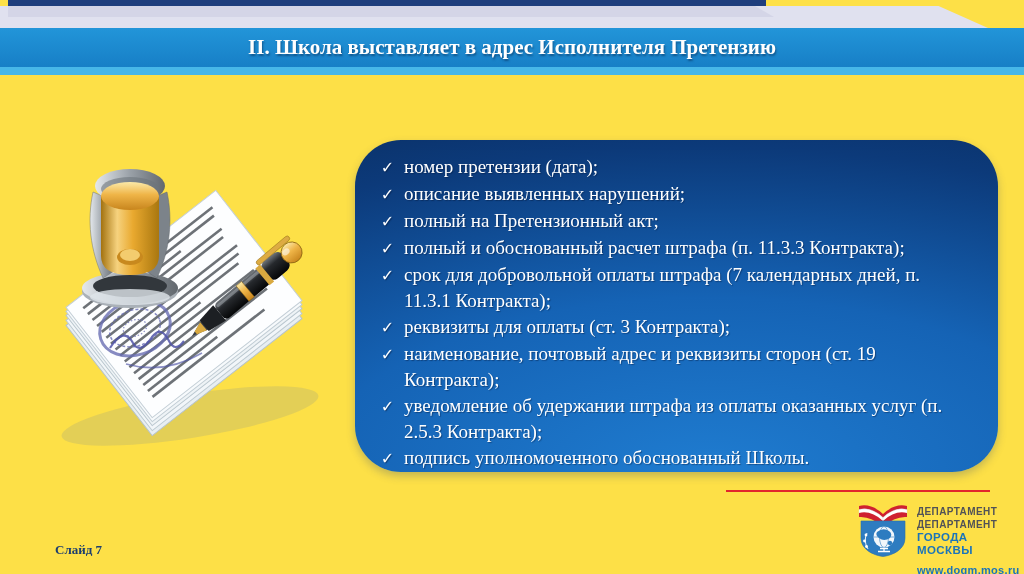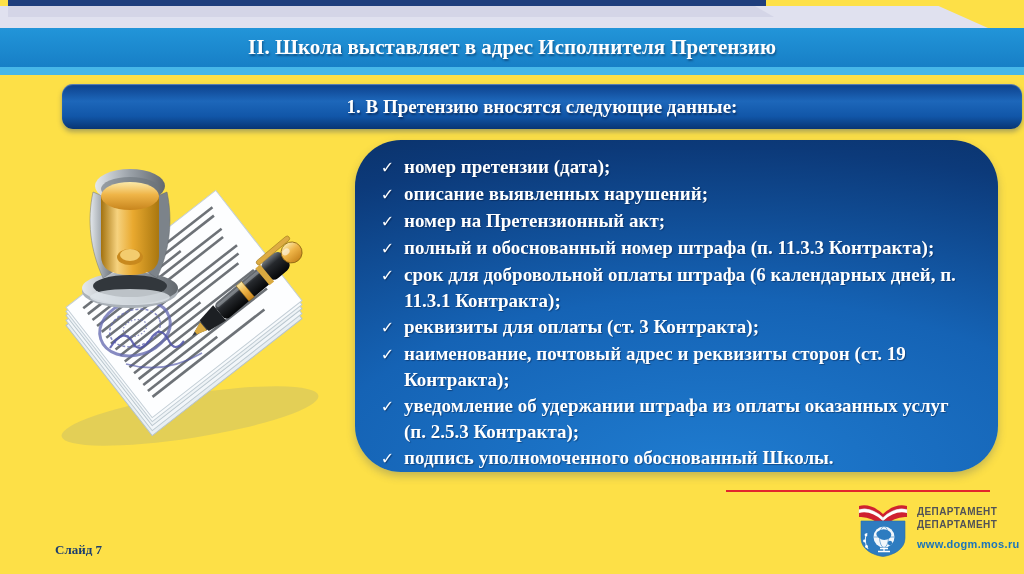--- a/index.html
+++ b/index.html
@@ -32,21 +32,21 @@
   
   .content-box{position:absolute;left:355px;top:140px;width:643px;height:332px;border-radius:46px;
           background:radial-gradient(145% 125% at 55% 100%, #1f7cd0 0%, #1563b5 42%, #0c3a7a 78%, #092c5e 100%);
           box-shadow:0 4px 8px rgba(60,80,110,.3);
           box-sizing:border-box;padding:14px 32px 0 16px;}
   .content-box ul{list-style:none;margin:0;padding:0;}
   .content-box li{display:flex;color:#ffffff;font-size:19px;line-height:26px;}
   .content-box .check{flex:none;width:33px;text-align:center;
           font-family:"DejaVu Sans",sans-serif;font-size:16px;padding-top:1px;
           text-shadow:1px 1px 1px rgba(5,25,60,.5);}
-  .content-box .txt{flex:1;text-shadow:1px 1px 1px rgba(5,25,60,.45);font-weight:bold;}
+  .content-box .txt{flex:1;text-shadow:1px 1px 1px rgba(5,25,60,.45);}
 
   
   .art{position:absolute;left:40px;top:150px;}
 
   
   .slide-number{position:absolute;left:55px;top:542px;font-size:13px;font-weight:bold;color:#1d3e6f;}
   .red-line{position:absolute;left:726px;top:490px;width:264px;height:2px;background:#e2262c;}
   .logo{position:absolute;left:857px;top:502px;display:flex;align-items:flex-start;}
   .logo-emblem{flex:none;}
   .logo-text{margin-left:8px;padding-top:3px;font-family:"Liberation Sans","DejaVu Sans",sans-serif;}
@@ -61,45 +61,42 @@
 
   <div class="navy-strip"></div>
   <div class="gray-band"></div>
   <div class="gray-band-inner"></div>
 
   <div class="header-bar">
     <div class="title">II. Школа выставляет в адрес Исполнителя Претензию</div>
   </div>
   <div class="header-strip"></div>
 
-  <div class="banner">
-    <div class="label">1. В Претензию вносятся следующие данные:</div>
-  </div>
 
   <div class="content-box">
     <ul>
       <li>
           <span class="check">✓</span>
           <span class="txt">номер претензии (дата);</span>
         </li>
       <li>
           <span class="check">✓</span>
           <span class="txt">описание выявленных нарушений;</span>
         </li>
       <li>
           <span class="check">✓</span>
-          <span class="txt">номер на Претензионный акт;</span>
-        </li>
-      <li>
-          <span class="check">✓</span>
-          <span class="txt">полный и обоснованный номер штрафа (п. 11.3.3 Контракта);</span>
-        </li>
-      <li>
-          <span class="check">✓</span>
-          <span class="txt">срок для добровольной оплаты штрафа (6 календарных дней, п. 11.3.1 Контракта);</span>
+          <span class="txt">полный на Претензионный акт;</span>
+        </li>
+      <li>
+          <span class="check">✓</span>
+          <span class="txt">полный и обоснованный расчет штрафа (п. 11.3.3 Контракта);</span>
+        </li>
+      <li>
+          <span class="check">✓</span>
+          <span class="txt">срок для добровольной оплаты штрафа (7 календарных дней, п. 11.3.1 Контракта);</span>
         </li>
       <li>
           <span class="check">✓</span>
           <span class="txt">реквизиты для оплаты (ст. 3 Контракта);</span>
         </li>
       <li>
           <span class="check">✓</span>
           <span class="txt">наименование, почтовый адрес и реквизиты сторон (ст. 19 Контракта);</span>
         </li>
       <li>
@@ -237,17 +234,18 @@
       <path d="M16.5,35 h21" stroke="#2e7cc0" stroke-width=".6"></path>
       <path d="M27,45.5 v4 M21,49.5 h12 M23,46.5 h8" stroke="#ffffff" stroke-width="1.3"></path>
       <path d="M11,47 q-5,-8 -1,-16" stroke="#ffffff" stroke-width=".9" fill="none"></path>
       <circle cx="9" cy="33" r="1.4" fill="#ffffff"></circle>
         <circle cx="7.5" cy="39" r="1.4" fill="#ffffff"></circle>
         <circle cx="9.5" cy="44.5" r="1.4" fill="#ffffff"></circle>
     </svg>
     <div class="logo-text">
       <div class="l1">ДЕПАРТАМЕНТ</div>
       <div class="l2">ДЕПАРТАМЕНТ</div>
+      <div class="l3">ГОРОДА МОСКВЫ</div>
       <div class="url">www.dogm.mos.ru</div>
     </div>
   </div>
 
 </div>
 
 </body></html>

